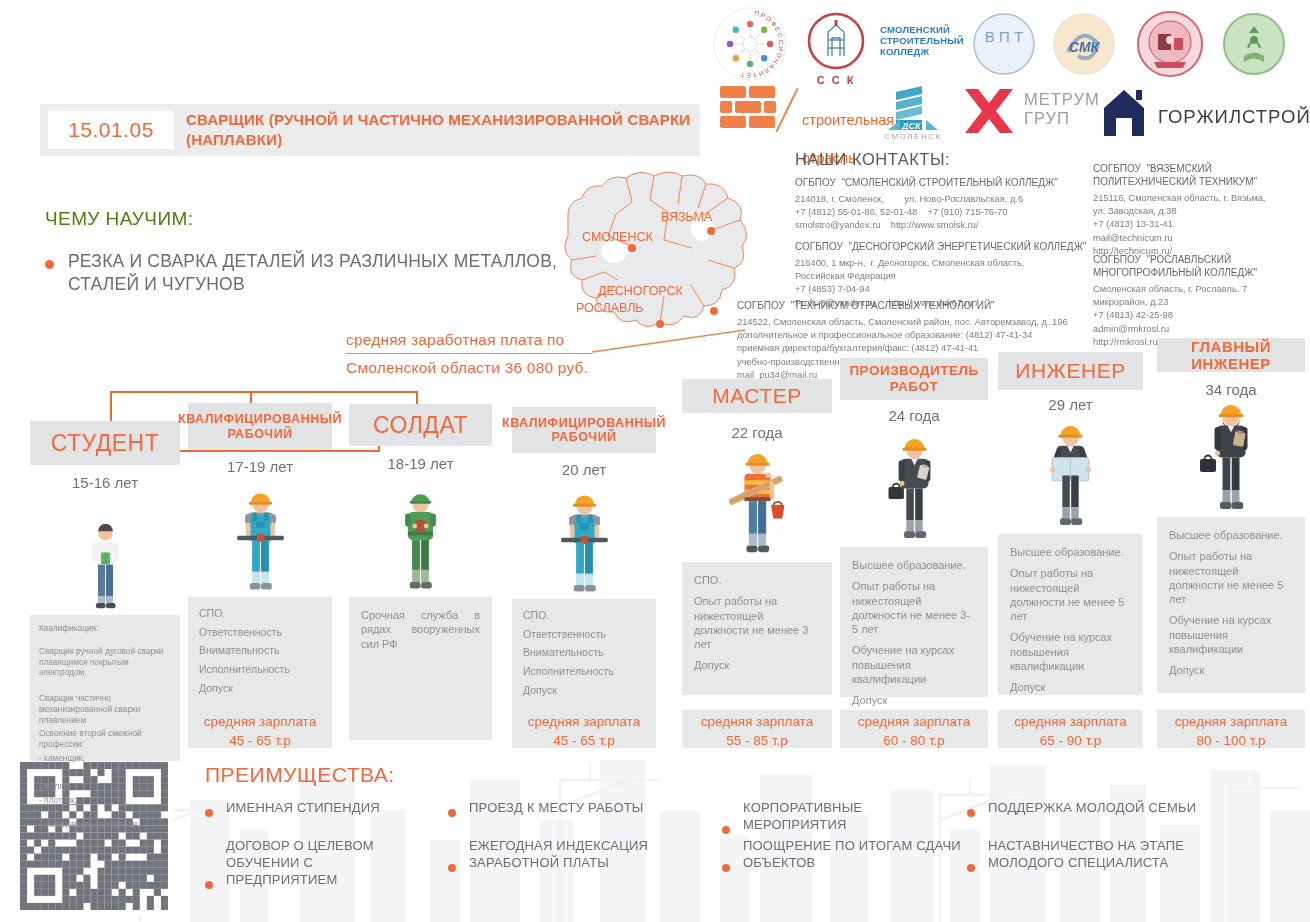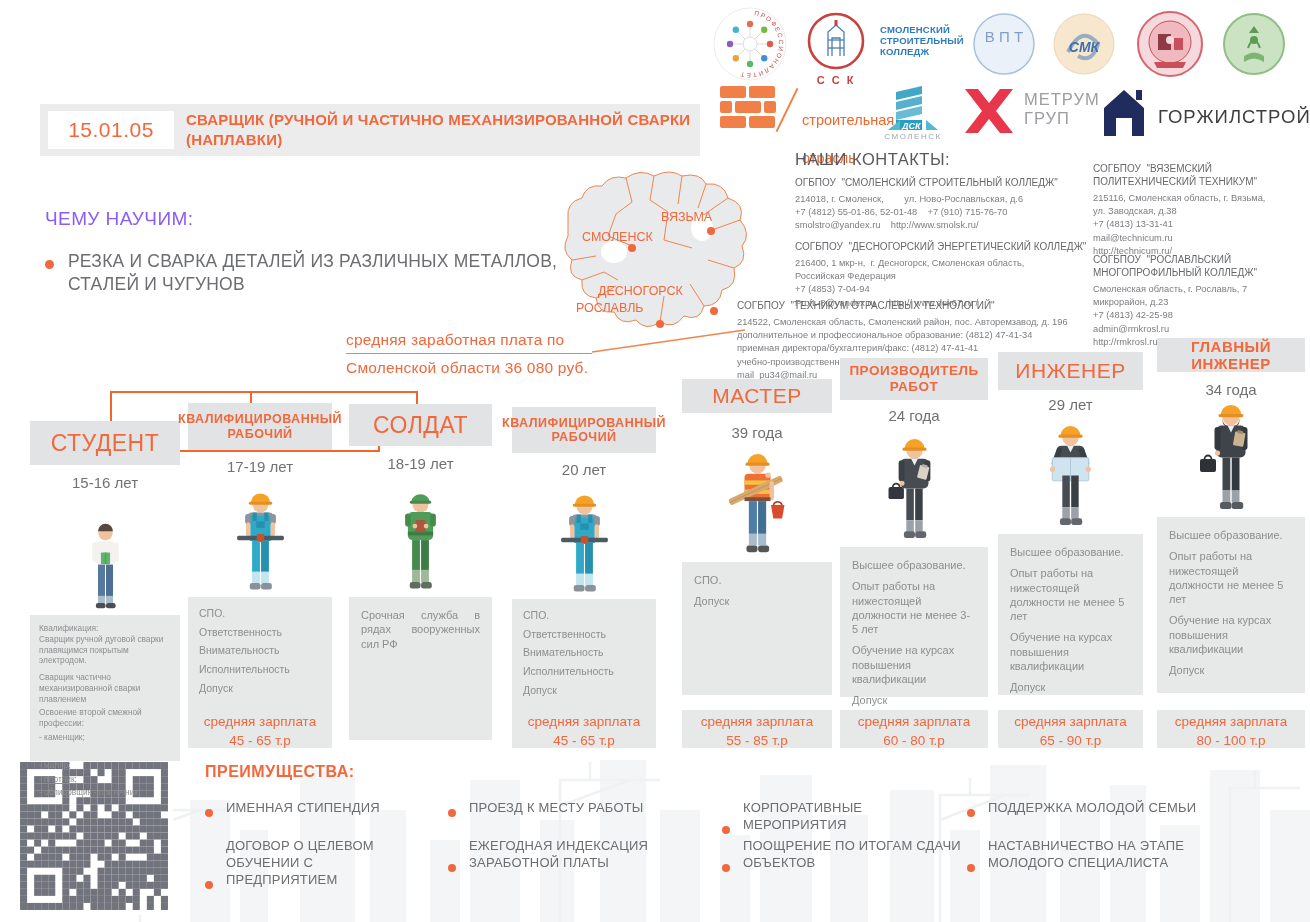--- a/index.html
+++ b/index.html
@@ -3,35 +3,35 @@
 <meta charset="utf-8">
 <style>
   html,body{margin:0;padding:0;background:#fff;}
   #canvas{position:relative;width:1310px;height:922px;background:#ffffff;overflow:hidden;
           font-family:"Liberation Sans",sans-serif;color:#6B6D70;}
   .abs{position:absolute;}
   .poster-title{font-size:58px;color:#606265;letter-spacing:-1px;font-weight:400;}
   .code-band{background:#ECECEC;}
   .code-box{background:#ffffff;color:#F1683C;font-size:21px;display:flex;align-items:center;justify-content:center;letter-spacing:.5px;}
   .profession{color:#F1683C;font-size:15px;font-weight:700;line-height:1.35;letter-spacing:.2px;}
-  .learn-heading{color:#8b5cf6;font-size:19px;letter-spacing:.4px;}
+  .learn-heading{color:#4d7c0f;font-size:19px;letter-spacing:.4px;}
   .learn-text{color:#6B6D70;font-size:17.5px;line-height:1.32;letter-spacing:.2px;}
   .dot{border-radius:50%;background:#F1683C;display:inline-block;}
   .conn{background:#F0672E;}
   .stage-title{background:#E2E3E4;color:#F1683C;display:flex;align-items:center;justify-content:center;
                text-align:center;letter-spacing:.5px;line-height:1.15;}
   .age{color:#6F7173;font-size:15px;text-align:center;}
   .desc-box{background:#E7E8E8;color:#8C8E90;}
   .desc-box p{margin:0 0 6px 0;}
   .salary-box{background:#E7E8E8;color:#F1683C;text-align:center;font-size:13.5px;line-height:1.4;padding-top:3px;}
   .contact-org{font-size:10px;color:#66686B;line-height:1.3;margin-bottom:4px;white-space:pre-wrap;}
   .contact-block p{font-size:9.3px;color:#7B7D80;line-height:1.42;margin:0;white-space:pre-wrap;}
   .contacts-heading{font-size:16.5px;color:#58595B;letter-spacing:.5px;}
   .salary-note{color:#F1683C;font-size:15.5px;letter-spacing:.2px;}
-  .adv-heading{color:#F1683C;font-size:16px;font-weight:700;letter-spacing:.5px;}
+  .adv-heading{color:#F1683C;font-size:21px;font-weight:400;letter-spacing:.5px;}
   .adv-item{display:flex;align-items:flex-end;}
   .adv-item span.txt{font-size:13px;color:#6B6D70;line-height:1.3;letter-spacing:.2px;}
   .ind-text{color:#F0672E;font-size:14.5px;line-height:1.3;white-space:pre-line;}
   .logo-caption{color:#2B7BBF;font-size:9.5px;font-weight:700;line-height:1.18;white-space:pre-line;letter-spacing:.2px;}
   .metrum-text{color:#9B9DA0;font-size:16.5px;line-height:1.15;white-space:pre-line;letter-spacing:1px;}
   .gorzhil-text{color:#3E3E40;font-size:18.5px;letter-spacing:1px;font-weight:500;}
   .dsk-city{color:#9FA3A7;font-size:8px;letter-spacing:1.5px;text-align:center;}
 </style>
 </head>
 <body>
@@ -298,27 +298,27 @@
           <rect x="34.5" y="45" width="11" height="14" rx="1" fill="#61B56A"></rect>
           <line x1="40" y1="45" x2="40" y2="59" stroke="#4E9C58" stroke-width="1.4"></line>
           <rect x="31" y="59.5" width="8.4" height="38" fill="#56799D"></rect>
           <rect x="40.6" y="59.5" width="8.4" height="38" fill="#4C6F93"></rect>
           <rect x="31" y="97" width="8.4" height="9" fill="#A9BCCB"></rect>
           <rect x="40.6" y="97" width="8.4" height="9" fill="#A9BCCB"></rect>
           <rect x="28.5" y="105.5" width="11.5" height="6.5" rx="2.5" fill="#4E4E50"></rect>
           <rect x="40.6" y="105.5" width="11.5" height="6.5" rx="2.5" fill="#4E4E50"></rect>
         </svg></div>
       <div class="abs desc-box" style="left: 30px; top: 615px; width: 150px; height: 146px; font-size: 8.3px; line-height: 1.3; padding: 8px 9px; box-sizing: border-box; z-index: 1;">
-        <p style="margin-bottom: 0;">Квалификация:</p>
-        <p style="margin-bottom: 6px;">Сварщик ручной дуговой сварки плавящимся покрытым электродом.</p>
+        <p style="margin-bottom: 12px;">Квалификация:</p>
+        <p style="margin-bottom: 15px;">Сварщик ручной дуговой сварки плавящимся покрытым электродом.</p>
         <p style="margin-bottom: 3px;">Сварщик частично механизированной сварки плавлением</p>
         <p style="margin-bottom: 3px;">Освоение второй смежной профессии:</p>
         <p style="margin-bottom: 17px;">- каменщик;</p>
         <p style="margin-bottom: 3px;">- маляр;</p>
-        <p style="margin-bottom: 3px; text-decoration: underline;">- плотник;</p>
+        <p style="margin-bottom: 14px; text-decoration: underline;">- плотник;</p>
         <p style="margin-bottom: 3px;">- облицовщик - плиточник.</p>
       </div>
       <div class="abs stage-title" style="left: 188px; top: 403px; width: 144px; height: 47px; font-size: 12.5px; font-weight: 700; z-index: 1;">КВАЛИФИЦИРОВАННЫЙ РАБОЧИЙ</div>
       <div class="abs age" style="left: 188px; top: 458px; width: 144px; z-index: 1;">17-19 лет</div>
       <div class="abs" style="left: 223px; top: 485px; z-index: 1;"><svg viewBox="0 0 80 120" width="75" height="112">
           <circle cx="40" cy="21" r="8.5" fill="#F2C19E"></circle>
           <path d="M29.5,19.5 a10.5,10.5 0 0,1 21,0 z" fill="#F6A228"></path>
           <rect x="27.5" y="18" width="25" height="3.2" rx="1.6" fill="#E39021"></rect>
           <rect x="25.5" y="29.5" width="29" height="13" rx="5" fill="#8E959B"></rect>
           <rect x="29" y="33" width="22" height="27" fill="#2FA9C8"></rect>
@@ -401,21 +401,21 @@
         <p style="margin-bottom: 5px;">Ответственность</p>
         <p style="margin-bottom: 5px;">Внимательность</p>
         <p style="margin-bottom: 5px;">Исполнительность</p>
         <p style="margin-bottom: 5px;">Допуск</p>
       </div>
       <div class="abs salary-box" style="left: 512px; top: 710px; width: 144px; height: 38px; box-sizing: border-box; z-index: 1;">
         <div>средняя зарплата</div>
         <div>45 - 65 т.р</div>
       </div>
       <div class="abs stage-title" style="left: 682px; top: 379px; width: 150px; height: 34px; font-size: 21px; font-weight: 400; z-index: 1;">МАСТЕР</div>
-      <div class="abs age" style="left: 682px; top: 424px; width: 150px; z-index: 1;">39 года</div>
+      <div class="abs age" style="left: 682px; top: 424px; width: 150px; z-index: 1;">22 года</div>
       <div class="abs" style="left: 719px; top: 446px; z-index: 1;"><svg viewBox="0 0 80 120" width="77" height="116">
           <circle cx="40" cy="20" r="8.5" fill="#F2C19E"></circle>
           <path d="M29.5,18.5 a10.5,10.5 0 0,1 21,0 z" fill="#F6A228"></path>
           <rect x="27.5" y="17" width="25" height="3.2" rx="1.6" fill="#E39021"></rect>
           <rect x="26.5" y="28.5" width="27" height="28" rx="4" fill="#EE7034"></rect>
           <rect x="26.5" y="35.5" width="27" height="4.5" fill="#F6C244"></rect>
           <rect x="26.5" y="45" width="27" height="4.5" fill="#F6C244"></rect>
           <g transform="rotate(-25 40 45)">
             <rect x="8" y="41.5" width="60" height="7" rx="2" fill="#D8A86F"></rect>
             <line x1="8" y1="45" x2="68" y2="45" stroke="#C89257" stroke-width="1"></line>
@@ -427,20 +427,21 @@
           <rect x="40.6" y="57" width="8.4" height="34" fill="#436F94"></rect>
           <rect x="31" y="91" width="8.4" height="12" fill="#A9BCCB"></rect>
           <rect x="40.6" y="91" width="8.4" height="12" fill="#A9BCCB"></rect>
           <rect x="28.5" y="103" width="11.5" height="7" rx="2.5" fill="#565656"></rect>
           <rect x="40.6" y="103" width="11.5" height="7" rx="2.5" fill="#565656"></rect>
           <path d="M54,61 h14 l-2.4,14 h-9.2 z" fill="#D94B2D"></path>
           <path d="M56.5,61 a4.8,5 0 0,1 9,0" fill="none" stroke="#B23A22" stroke-width="1.6"></path>
         </svg></div>
       <div class="abs desc-box" style="left: 682px; top: 562px; width: 150px; height: 133px; font-size: 11px; line-height: 1.3; padding: 11px 12px; box-sizing: border-box; z-index: 1;">
         <p style="margin-bottom: 7px;">СПО.</p>
+        <p style="margin-bottom: 7px;">Опыт работы на нижестоящей должности не менее 3 лет</p>
         <p style="margin-bottom: 7px;">Допуск</p>
       </div>
       <div class="abs salary-box" style="left: 682px; top: 710px; width: 150px; height: 38px; box-sizing: border-box; z-index: 1;">
         <div>средняя зарплата</div>
         <div>55 - 85 т.р</div>
       </div>
       <div class="abs stage-title" style="left: 840px; top: 358px; width: 148px; height: 42px; font-size: 13.5px; font-weight: 700; z-index: 1;">ПРОИЗВОДИТЕЛЬ РАБОТ</div>
       <div class="abs age" style="left: 840px; top: 407px; width: 148px; z-index: 1;">24 года</div>
       <div class="abs" style="left: 876px; top: 431px; z-index: 1;"><svg viewBox="0 0 80 120" width="77" height="116">
           <circle cx="40" cy="20" r="8.5" fill="#F2C19E"></circle>

